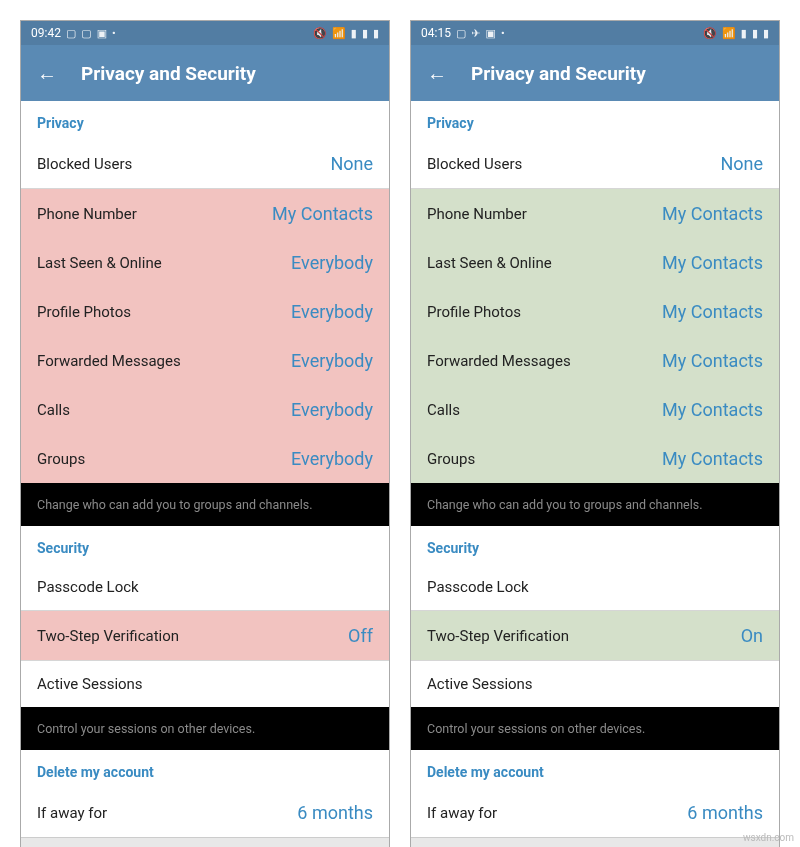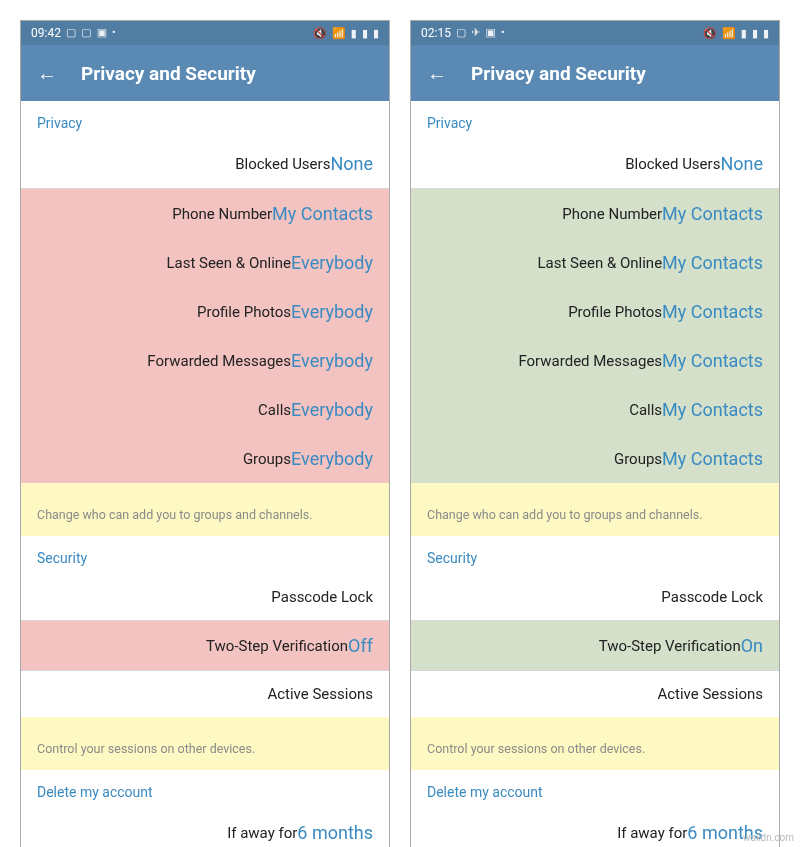--- a/index.html
+++ b/index.html
@@ -31,60 +31,61 @@
     color: #fff;
     font-size: 12px;
     height: 24px;
     display: flex;
     align-items: center;
     justify-content: space-between;
     padding: 0 10px;
   }
   .statusbar .left, .statusbar .right {
     display: flex;
+    align-items: center;
     gap: 5px;
   }
   .sb-icon { font-size: 11px; opacity: .9; }
   .appbar {
     background: #5a8ab4;
     color: #fff;
     height: 56px;
     display: flex;
     align-items: center;
     padding: 0 16px;
     gap: 24px;
   }
   .appbar .back { font-size: 20px; }
   .appbar .title { font-size: 19px; font-weight: 700; }
   .content { flex: 1; background: #efefef; display: flex; flex-direction: column; }
   .section-header {
     color: #3a8bc2;
-    font-weight: 400;
+    font-weight: 700;
     font-size: 14px;
     padding: 14px 16px 8px;
     background: #fff;
   }
   .row {
     display: flex;
-    justify-content: flex-end;
+    justify-content: space-between;
     align-items: center;
     padding: 14px 16px;
     font-size: 15px;
     background: #fff;
     color: #222;
   }
   .row .value { color: #3a8bc2; font-size: 18px; }
   .row.hl-red { background: #f2c3c0; }
   .row.hl-green { background: #d4e0ca; }
   .divider { height: 1px; background: #d6d6d6; }
   .hint {
-    background: #fef9c3;
+    background: #000000;
     color: #8a8a8a;
     font-size: 12.5px;
-    padding: 24px 16px 14px;
+    padding: 14px 16px 14px;
   }
   .navbar {
     background: #e8e8e8;
     height: 44px;
     display: flex;
     align-items: center;
     justify-content: space-around;
     color: #555;
     border-top: 1px solid #ccc;
   }
@@ -178,21 +179,21 @@
     <div class="navbar">
       <span class="nbtn">≡</span>
       <span class="nbtn">▢</span>
       <span class="nbtn">〈</span>
     </div>
   </div>
 
   <div class="phone">
     <div class="statusbar">
       <div class="left">
-        <span>02:15</span>
+        <span>04:15</span>
         <span class="sb-icon">▢</span>
         <span class="sb-icon">✈</span>
         <span class="sb-icon">▣</span>
         <span class="sb-icon">•</span>
       </div>
       <div class="right">
         <span class="sb-icon">🔇</span>
         <span class="sb-icon">📶</span>
         <span class="sb-icon">▮</span>
         <span class="sb-icon">▮</span>

